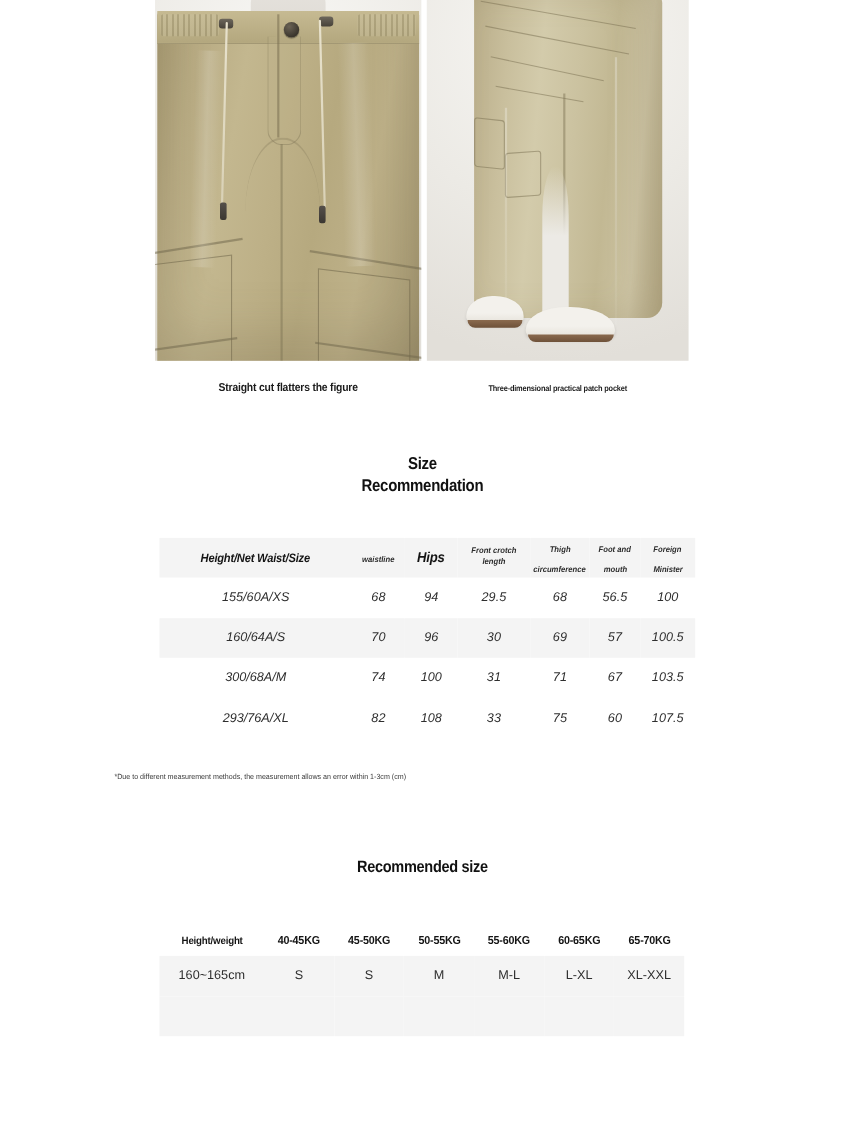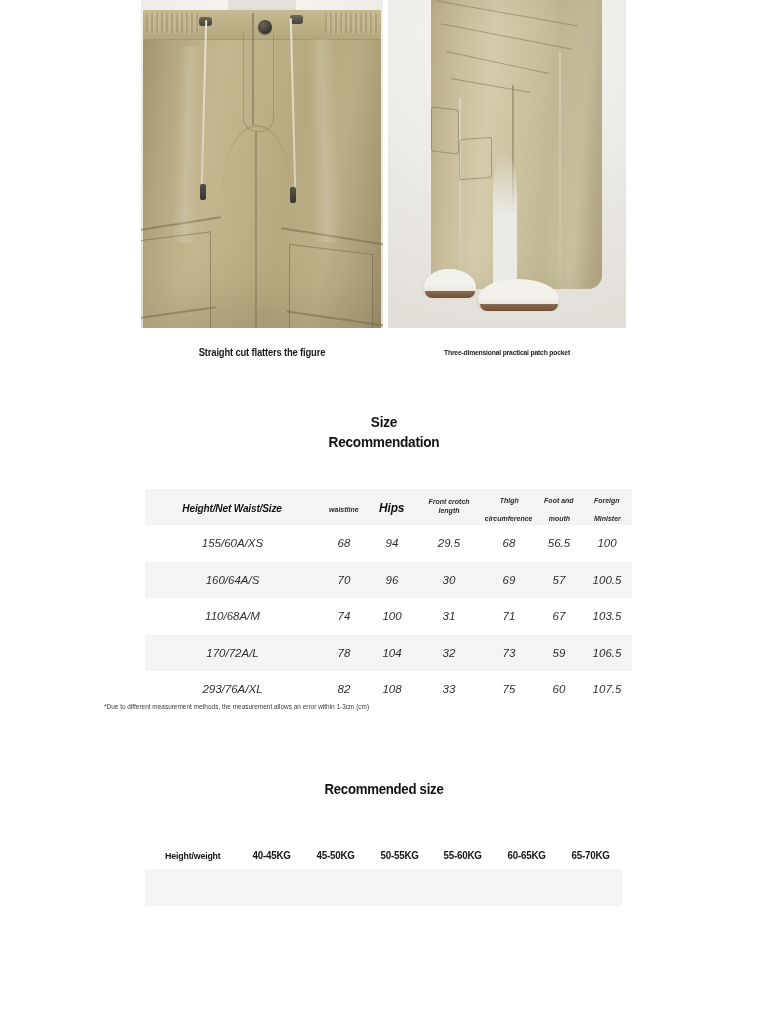--- a/index.html
+++ b/index.html
@@ -494,36 +494,27 @@
     <tr class="band">
       <td>160/64A/S</td>
       <td>70</td>
       <td>96</td>
       <td>30</td>
       <td>69</td>
       <td>57</td>
       <td>100.5</td>
     </tr>
     <tr>
-      <td>110/68A/M</td>
+      <td>300/68A/M</td>
       <td>74</td>
       <td>100</td>
       <td>31</td>
       <td>71</td>
       <td>67</td>
       <td>103.5</td>
-    </tr>
-    <tr class="band">
-      <td>170/72A/L</td>
-      <td>78</td>
-      <td>104</td>
-      <td>32</td>
-      <td>73</td>
-      <td>59</td>
-      <td>106.5</td>
     </tr>
     <tr>
       <td>293/76A/XL</td>
       <td>82</td>
       <td>108</td>
       <td>33</td>
       <td>75</td>
       <td>60</td>
       <td>107.5</td>
     </tr>
@@ -564,20 +555,29 @@
       <th>
         <span class="rth">60-65KG</span>
       </th>
       <th>
         <span class="rth">65-70KG</span>
       </th>
     </tr>
   </thead>
   <tbody>
     <tr class="band">
+      <td>160~165cm</td>
+      <td>S</td>
+      <td>S</td>
+      <td>M</td>
+      <td>M-L</td>
+      <td>L-XL</td>
+      <td>XL-XXL</td>
+    </tr>
+    <tr class="band">
       <td></td>
       <td></td>
       <td></td>
       <td></td>
       <td></td>
       <td></td>
       <td></td>
     </tr>
   </tbody>
 </table>

